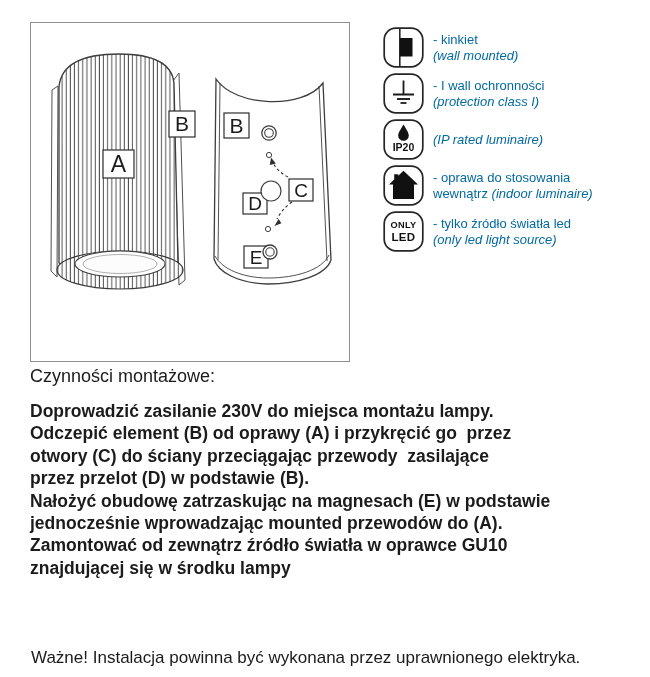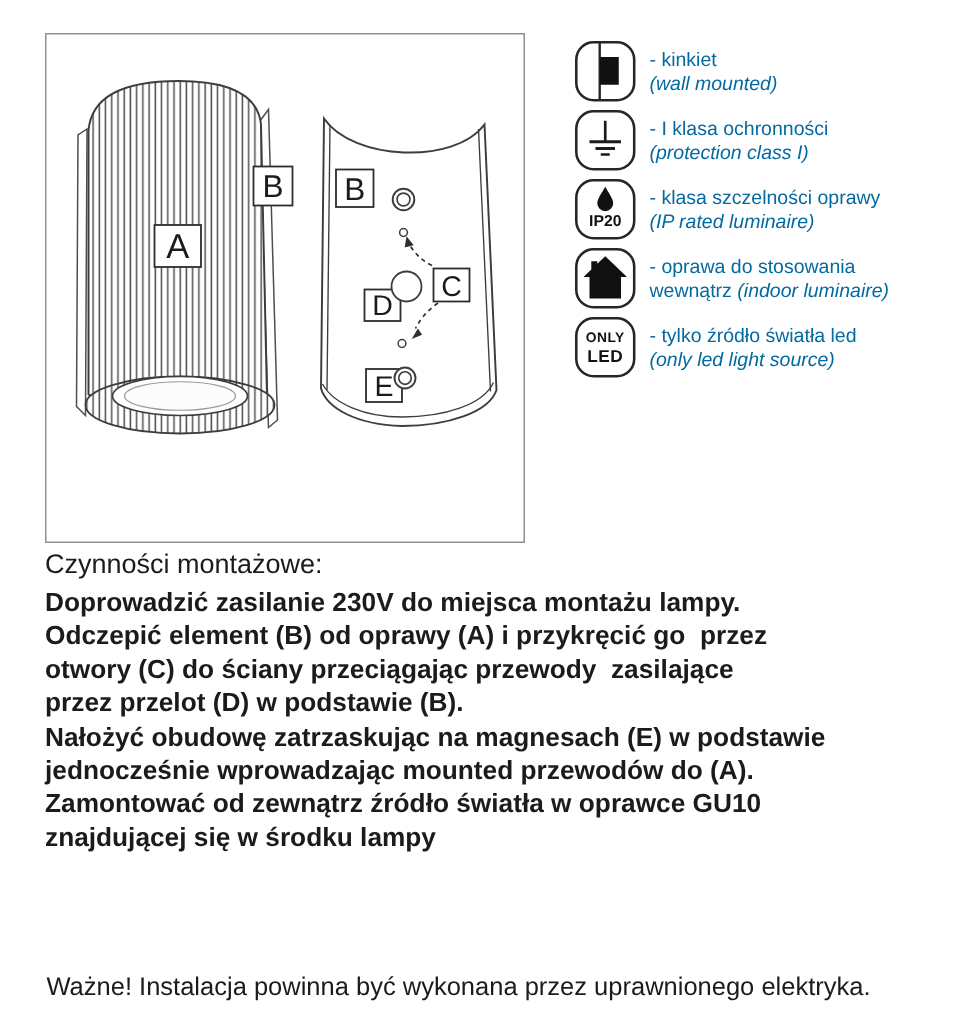--- a/index.html
+++ b/index.html
@@ -17,21 +17,21 @@
 
   .legend { position:absolute; left:383px; top:27px; width:255px; }
   .lrow { display:flex; align-items:center; margin-bottom:5px; }
   .licon { flex:0 0 auto; display:block; }
   .ltext { margin-left:9px; font-size:13px; line-height:16px; color:#0369a1; }
   .it { font-style:italic; }
   .ibox { fill:#ffffff; stroke:#262626; stroke-width:1.7; }
   .btxt { font-family:"Liberation Sans", sans-serif; font-weight:bold; fill:#111111; text-anchor:middle; }
 
   .instructions { position:absolute; left:30px; top:366px; width:610px; }
-  .ihead { font-size:18px; line-height:20px; margin:0 0 4px 0; }
+  .ihead { font-size:18px; line-height:20px; margin:0 0 14px 0; }
   .iline { font-size:17.5px; line-height:22.4px; white-space:pre;font-weight:bold; }
   .warning { position:absolute; left:31px; top:648px; width:615px; font-size:17px; line-height:20px; }
 </style>
 </head>
 <body>
 
 <div class="page">
 
   <div class="frame">
     <svg width="318" height="338" viewBox="0 0 318 338">
@@ -118,33 +118,32 @@
 
     <div class="lrow">
       <svg class="licon" width="41" height="41" viewBox="0 0 41 41">
         <rect class="ibox" x="1.2" y="1.2" width="38.6" height="38.6" rx="11.5"></rect>
         <line x1="20.5" y1="7.5" x2="20.5" y2="21.5" stroke="#1b1b1b" stroke-width="1.8"></line>
         <line x1="10" y1="21.5" x2="31" y2="21.5" stroke="#1b1b1b" stroke-width="2"></line>
         <line x1="14" y1="26" x2="27" y2="26" stroke="#1b1b1b" stroke-width="1.9"></line>
         <line x1="17.5" y1="30" x2="23.5" y2="30" stroke="#1b1b1b" stroke-width="1.8"></line>
       </svg>
       <div class="ltext">
-        <div>- I klasa ochronności</div>
+        <div>- I wall ochronności</div>
         <div class="it">(protection class I)</div>
       </div>
     </div>
 
     <div class="lrow">
       <svg class="licon" width="41" height="41" viewBox="0 0 41 41">
         <rect class="ibox" x="1.2" y="1.2" width="38.6" height="38.6" rx="11.5"></rect>
         <path d="M20.5,5.5 C18.6,9 15.2,13.5 15.2,16.5 A5.3,5.3 0 0 0 25.8,16.5 C25.8,13.5 22.4,9 20.5,5.5 Z" fill="#111111"></path>
         <text class="btxt" x="20.5" y="31.5" font-size="10.5">IP20</text>
       </svg>
       <div class="ltext">
-        <div>- klasa szczelności oprawy</div>
         <div class="it">(IP rated luminaire)</div>
       </div>
     </div>
 
     <div class="lrow">
       <svg class="licon" width="41" height="41" viewBox="0 0 41 41">
         <rect class="ibox" x="1.2" y="1.2" width="38.6" height="38.6" rx="11.5"></rect>
         <path d="M20.5,5.8 L35,19.6 L31,19.6 L31,34 L10,34 L10,19.6 L6,19.6 L11.2,14.6 L11.2,9.2 L15.2,9.2 L15.2,10.8 Z" fill="#111111"></path>
       </svg>
       <div class="ltext">

